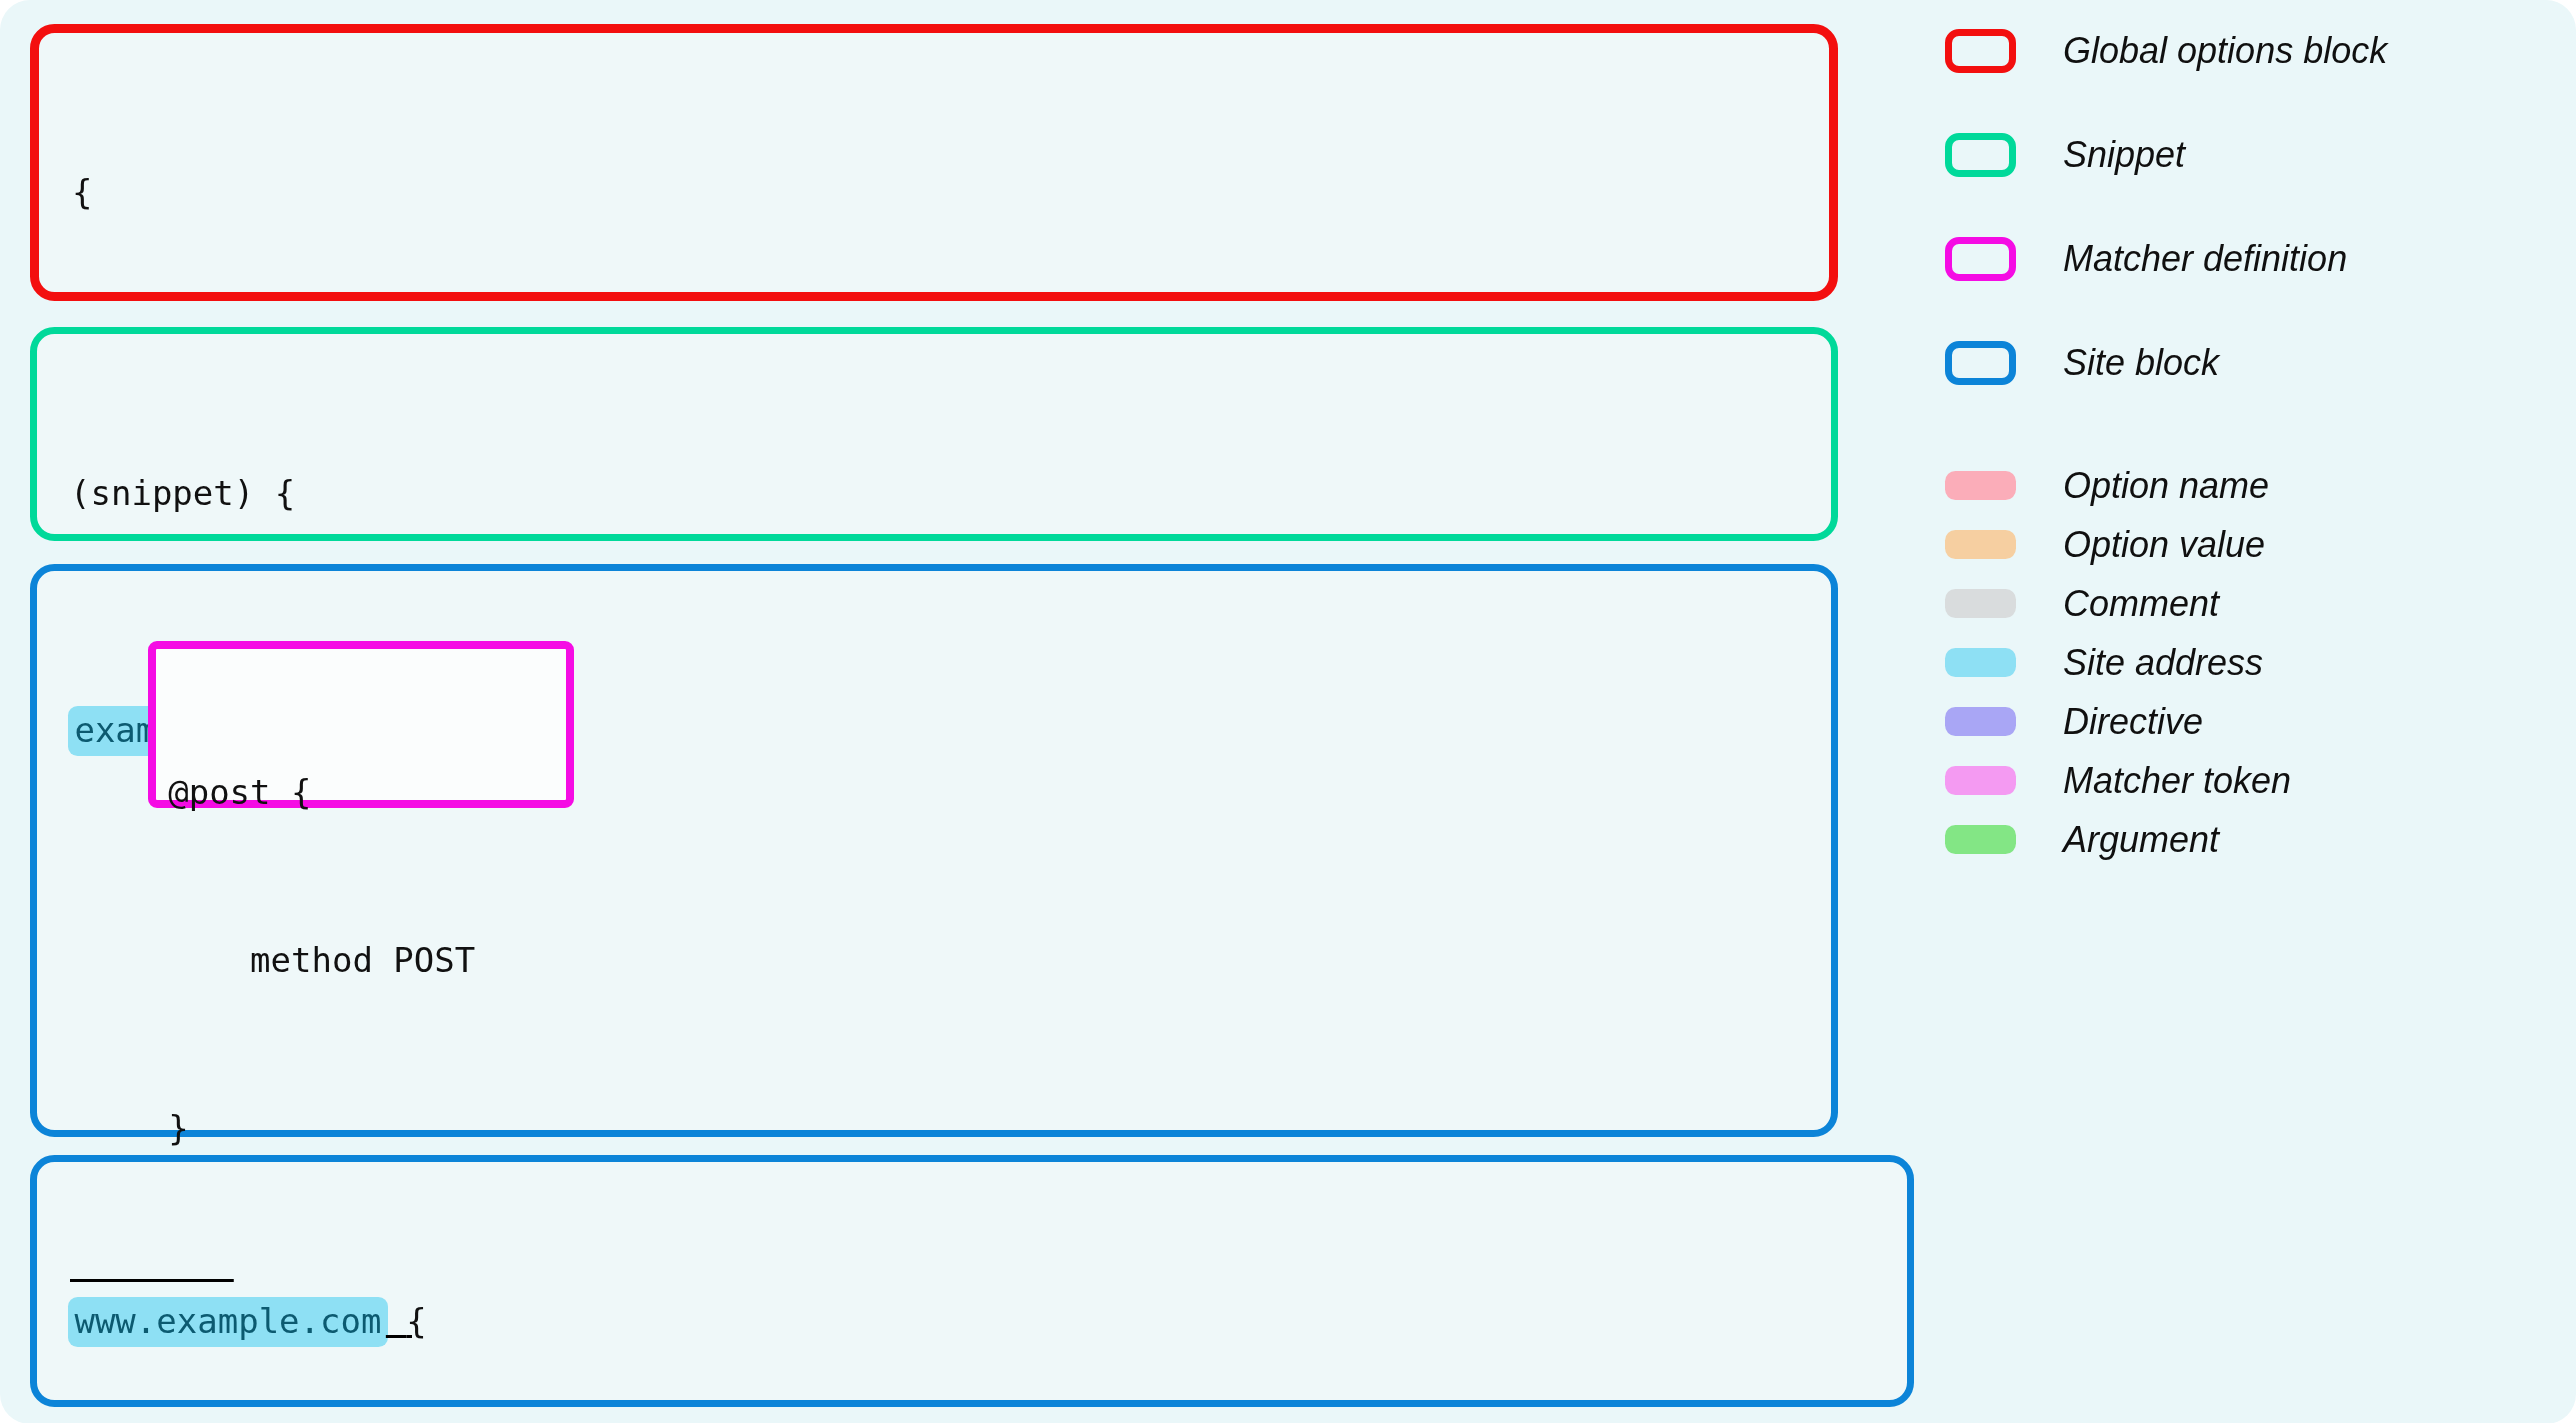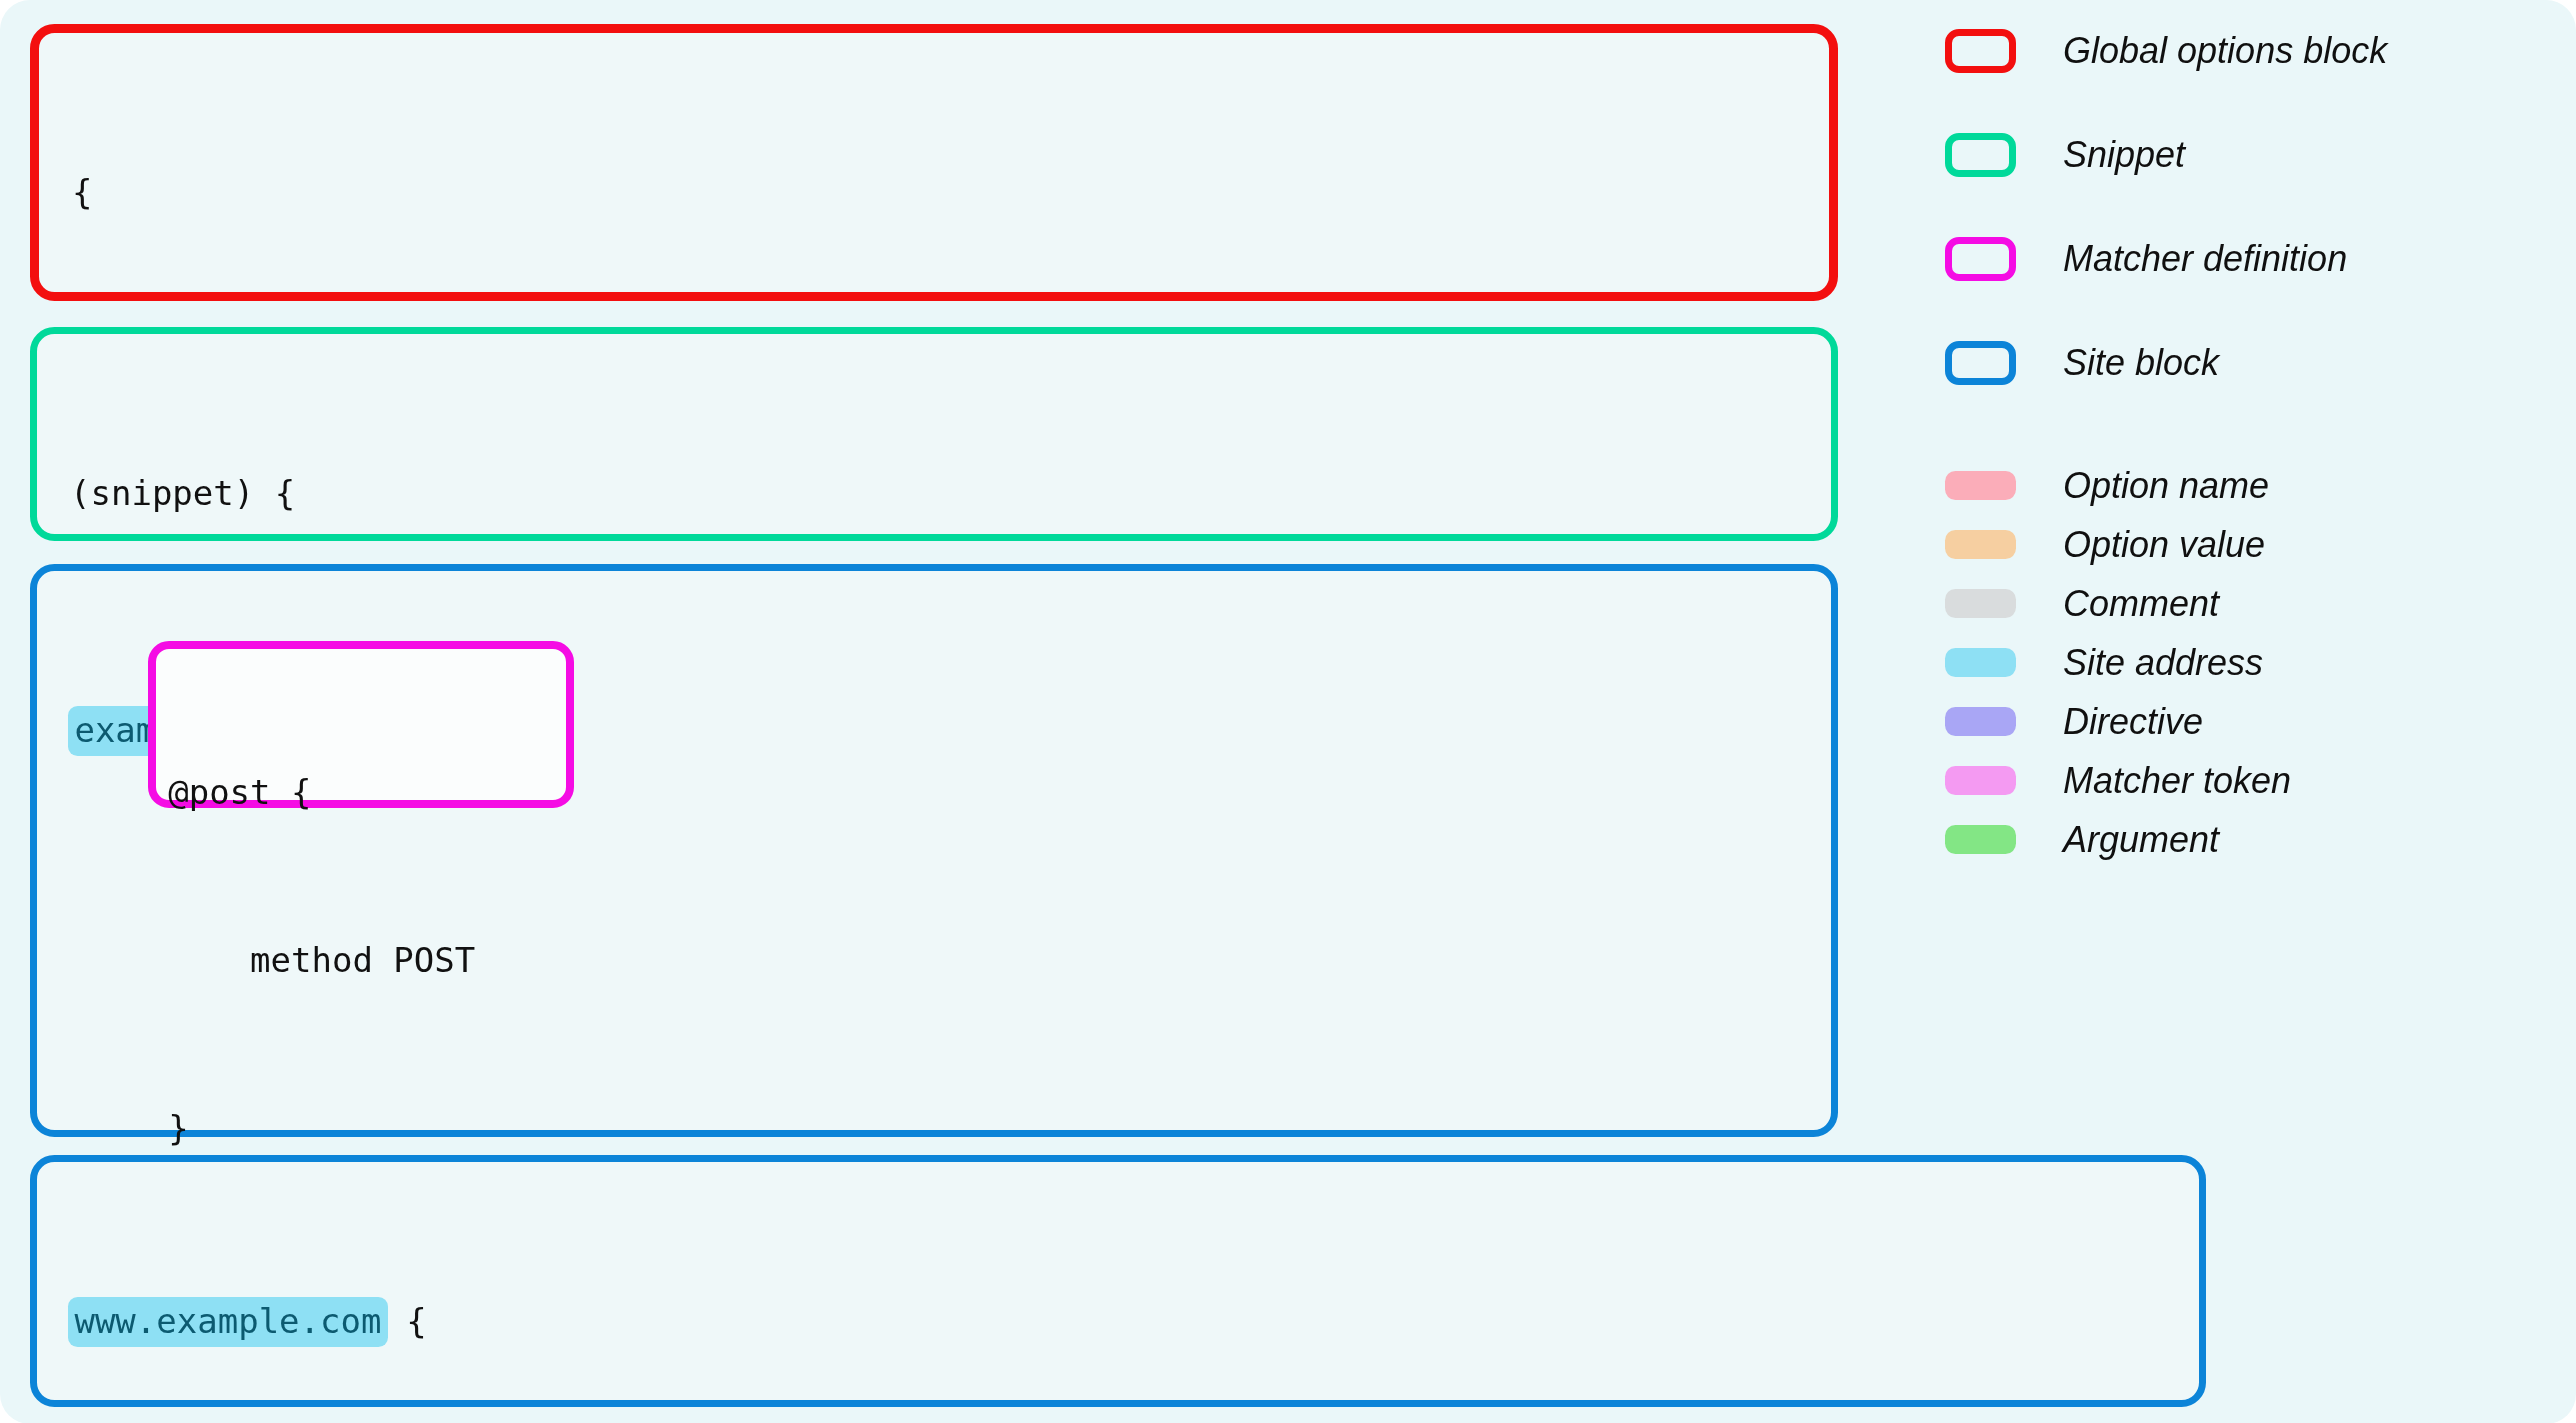--- a/index.html
+++ b/index.html
@@ -34,21 +34,21 @@
 
   .code-block {
     position: absolute;
     box-sizing: border-box;
     border-radius: 24.4px;
     background: #eff8f9;
   }
   .code-block.global   { border: 9.6px solid #f30f0f; left: 0;  top: 0;    width: 1808px; height: 277px; }
   .code-block.snippet  { border: 7.8px  solid #00d99a; left: 0;  top: 303px;  width: 1808px; height: 214px; }
   .code-block.site1    { border: 7.8px  solid #0c84d8; left: 0;  top: 540px;  width: 1808px; height: 573px; }
-  .code-block.site2    { border: 7.8px  solid #0c84d8; left: 0;  top: 1131px; width: 2176px; height: 252px; }
+  .code-block.site2    { border: 7.8px  solid #0c84d8; left: 0;  top: 1131px; width: 1884px; height: 252px; text-decoration: underline; }
 
   .code-inner {
     position: relative;
     padding: 19px 0 0 33px;
     font-family: "DejaVu Sans Mono", monospace;
     font-size: 34px;
     line-height: 56px;
     color: #111111;
     white-space: pre;
   }
@@ -101,21 +101,21 @@
   .opt-row { display: block; height: 54px; }
 
   
   .matcher-box {
     position: absolute;
     left: 111px;
     top: 70px;
     width: 426px;
     height: 167px;
     border: 8.7px solid #f50ce4;
-    border-radius: 21px;
+    border-radius: 9px;
     box-sizing: border-box;
     background: #fbfdfd;
     z-index: 5;
   }
   .matcher-inner {
     font-family: "DejaVu Sans Mono", monospace;
     font-size: 34px;
     line-height: 56px;
     color: #111111;
     padding: 2.6px 0 0 12.2px;

